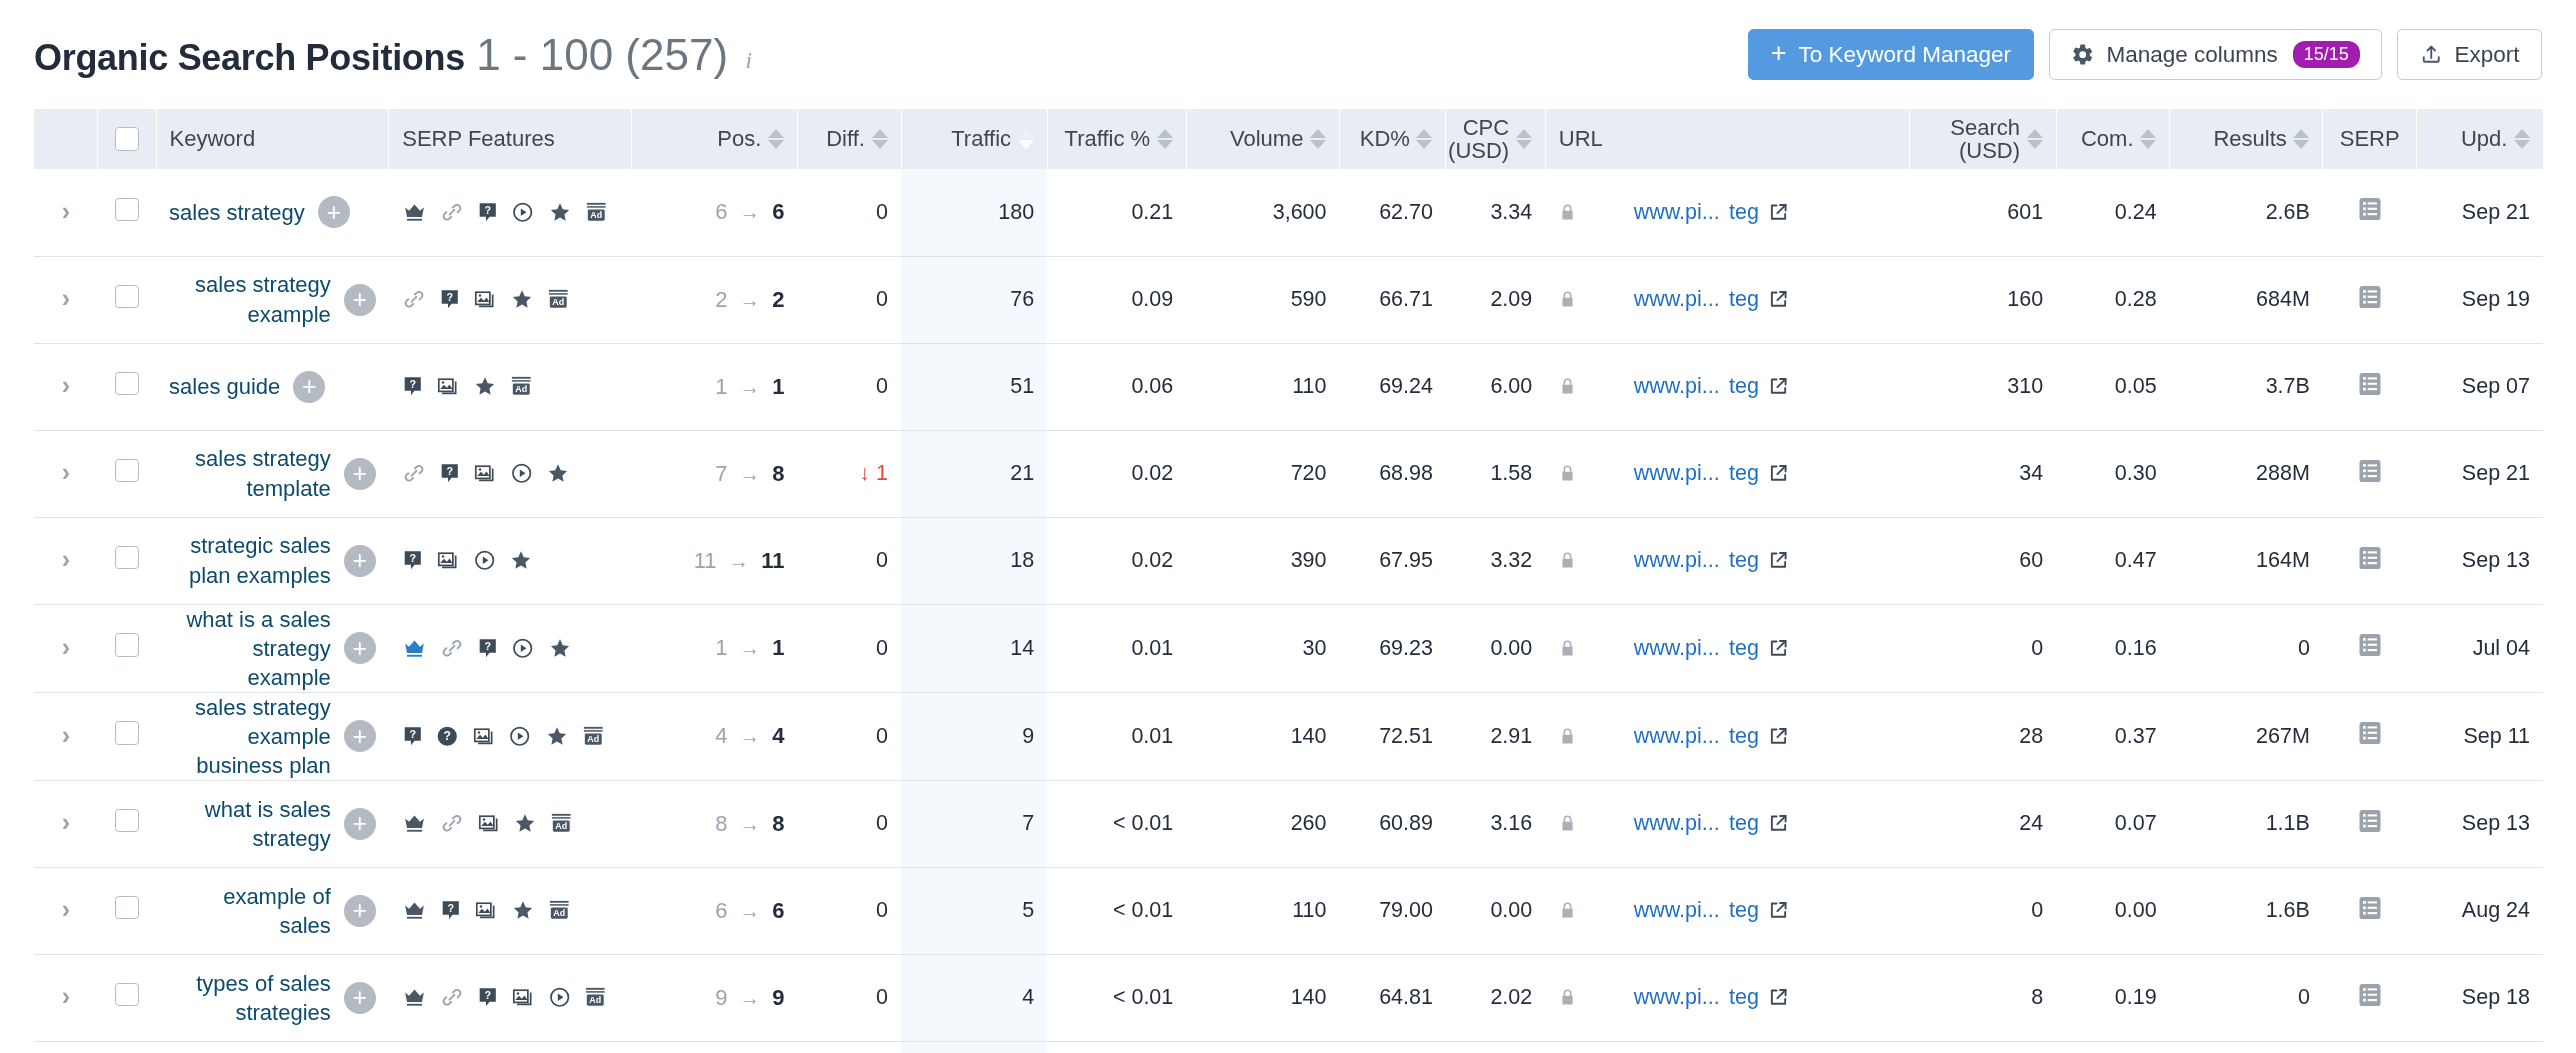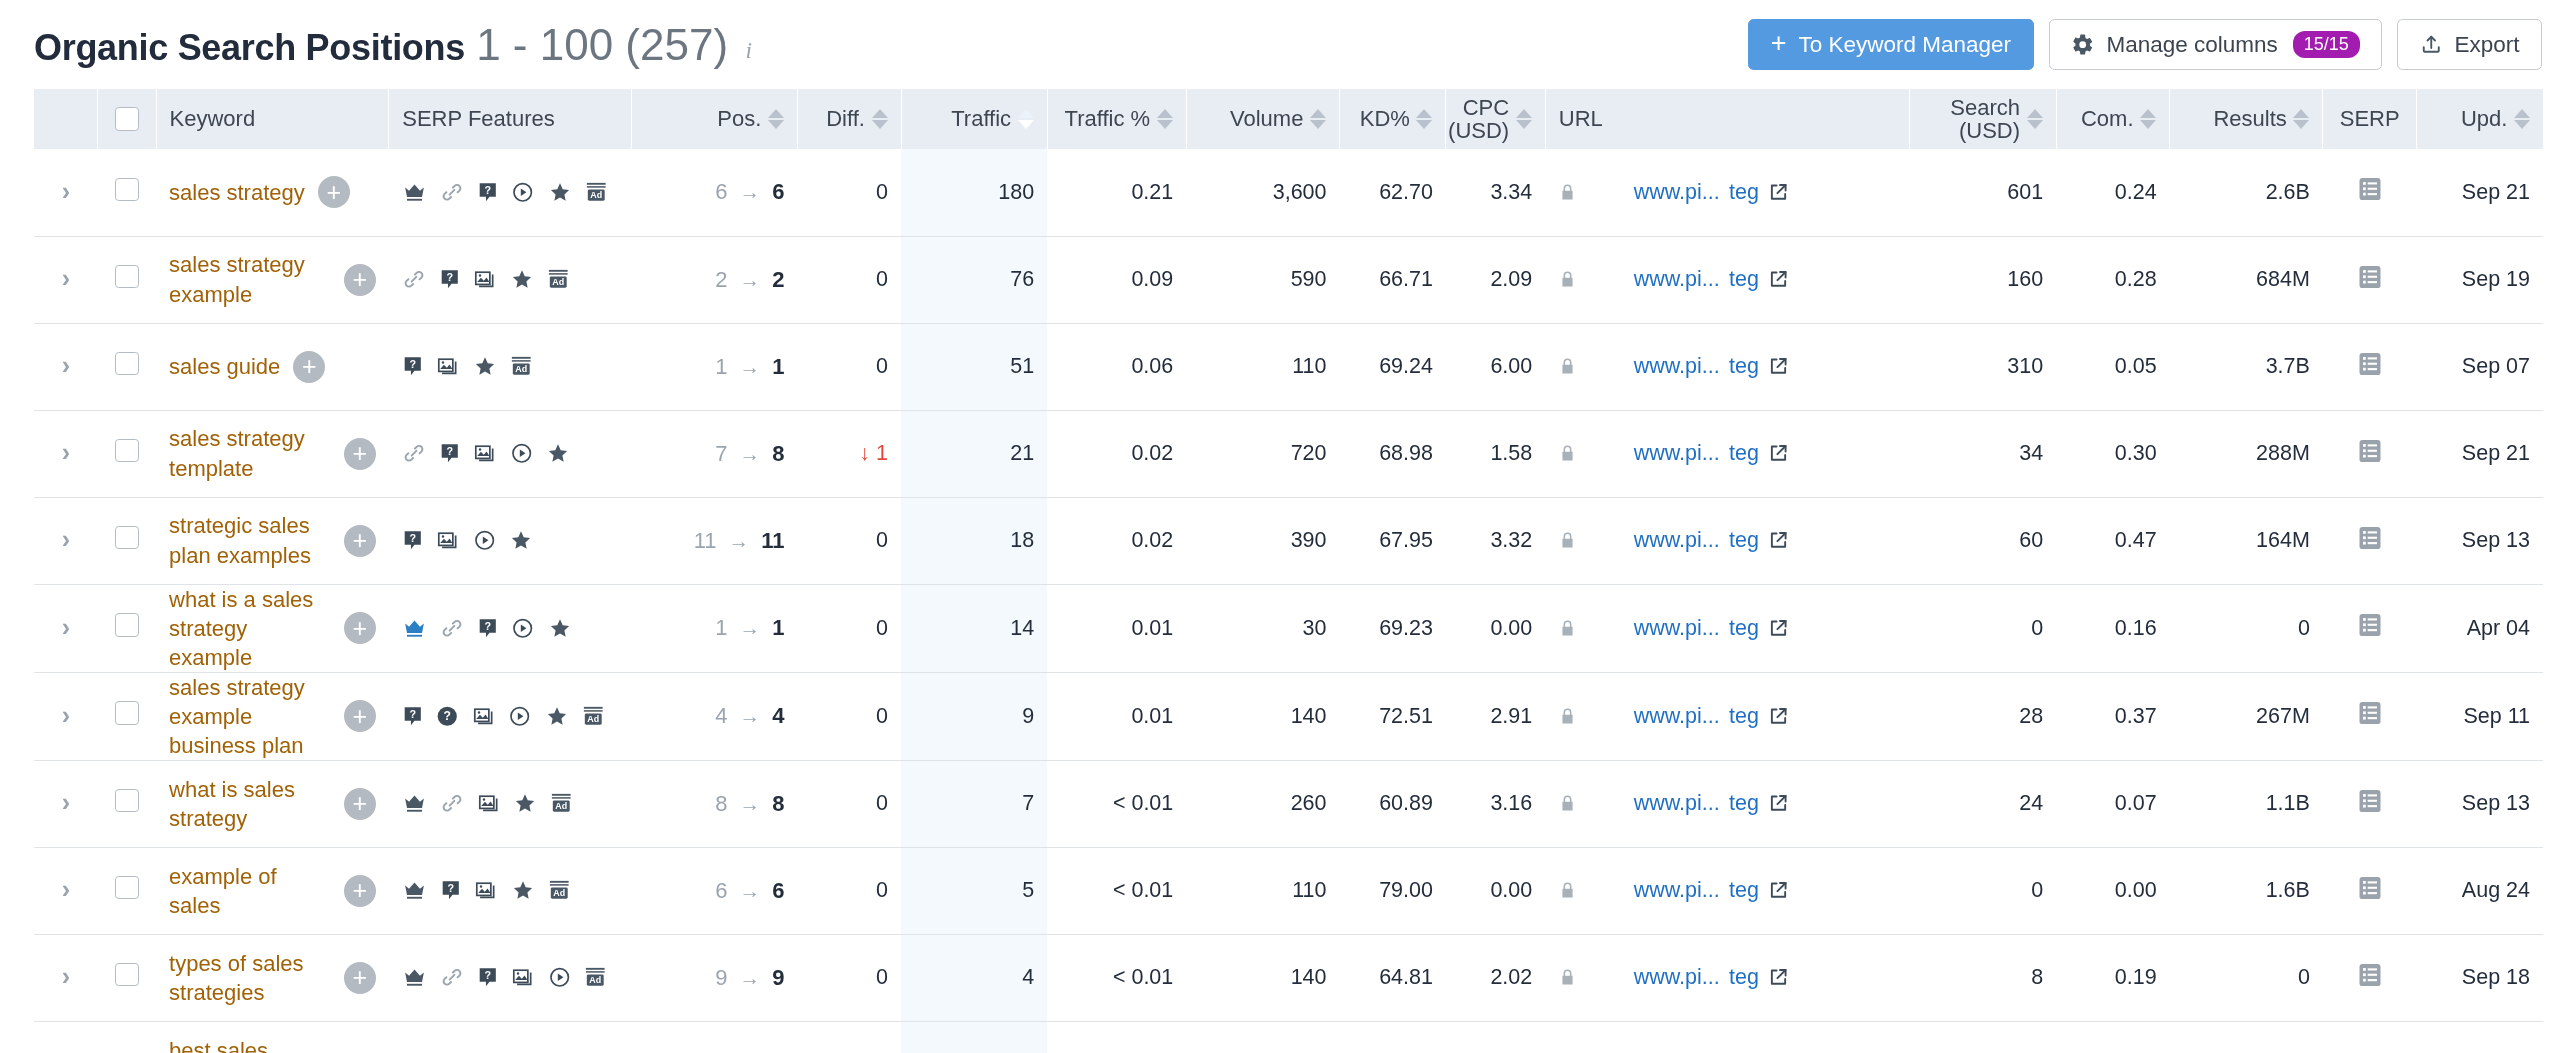--- a/index.html
+++ b/index.html
@@ -12,21 +12,21 @@
     width: 2576px;
     height: 1054px;
     overflow: hidden;
     color: #242d3c;
   }
 
   
   .page-header {
     display: flex;
     align-items: center;
-    height: 89px;
+    height: 109px;
     padding: 0 34px 0 34px;
   }
   .title-wrap {
     display: flex;
     align-items: baseline;
     gap: 11.2px;
     flex: 1 1 auto;
   }
   .title-main {
     font-size: 36px;
@@ -174,27 +174,28 @@
   .chev {
     color: #9aa4ae;
     font-size: 25px;
     line-height: 1;
     cursor: pointer;
     font-weight: 600;
   }
 
   .kw-cell { display: flex; align-items: center; }
   .kw-link {
-    color: #a16207;
+    color: #0c4a6e;
     text-decoration: none;
     font-size: 22px;
     line-height: 1.32;
     cursor: pointer;
     max-width: 164px;
     display: inline-block;
+    text-align: right;
   }
   .kw-add {
     flex: 0 0 auto;
     width: 32px; height: 32px;
     border-radius: 50%;
     background: #b3bac1;
     color: #ffffff;
     display: inline-flex;
     align-items: center;
     justify-content: center;
@@ -984,21 +985,21 @@
               <svg width="28" height="28" viewBox="0 0 24 24">
                 <rect x="3" y="2.5" width="18" height="19" rx="2.5" fill="#9aa3ac"></rect>
                 <rect x="6" y="6" width="2.4" height="2.4" fill="#fff"></rect>
                 <rect x="10" y="6.3" width="8" height="1.8" fill="#fff"></rect>
                 <rect x="6" y="10.6" width="2.4" height="2.4" fill="#fff"></rect>
                 <rect x="10" y="10.9" width="8" height="1.8" fill="#fff"></rect>
                 <rect x="6" y="15.2" width="2.4" height="2.4" fill="#fff"></rect>
                 <rect x="10" y="15.5" width="8" height="1.8" fill="#fff"></rect>
               </svg>
             </span></td>
-    <td class="num">Apr 04</td>
+    <td class="num">Jul 04</td>
   </tr>
         <tr>
     <td class="center"><span class="chev">›</span></td>
     <td class="center"><span class="cb"></span></td>
     <td>
       <div class="kw-cell">
         <a class="kw-link">sales strategy example business plan</a>
         <span class="kw-add">+</span>
       </div>
     </td>

